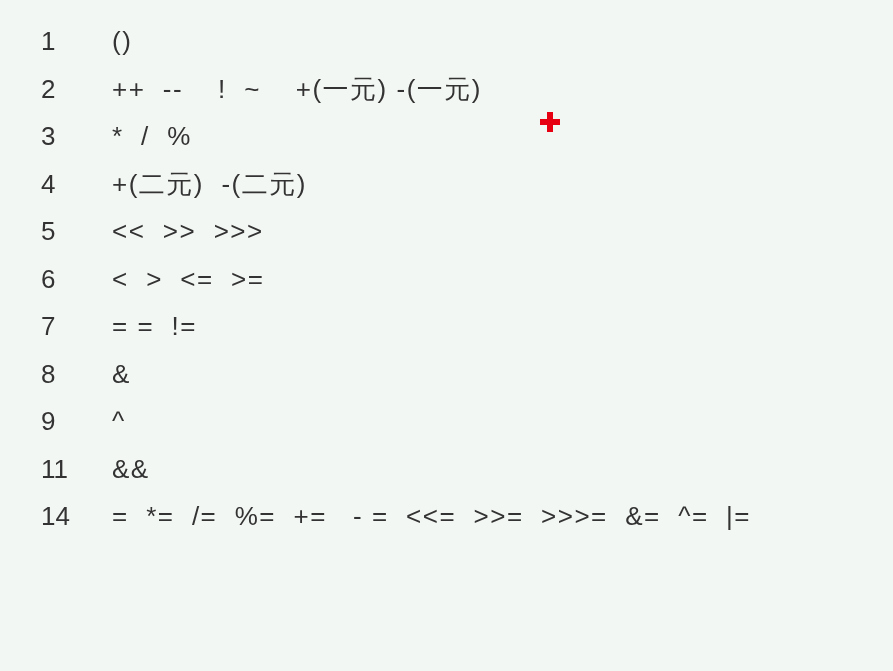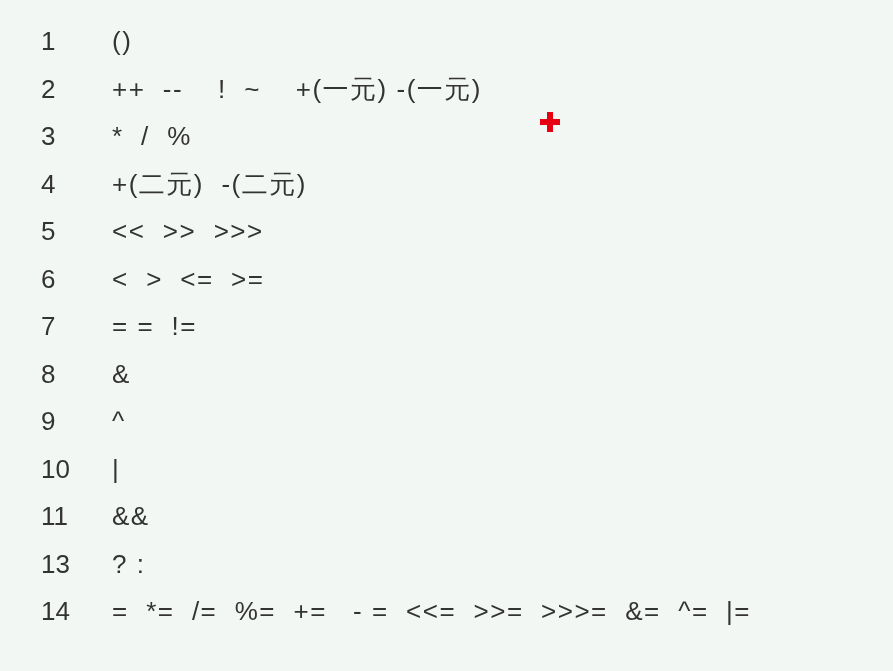--- a/index.html
+++ b/index.html
@@ -85,30 +85,22 @@
         </tr>
         <tr>
           <td class="num">8</td>
           <td class="content">&amp;</td>
         </tr>
         <tr>
           <td class="num">9</td>
           <td class="content">^</td>
         </tr>
         <tr>
-          <td class="num">10</td>
-          <td class="content">|</td>
-        </tr>
-        <tr>
           <td class="num">11</td>
           <td class="content">&amp;&amp;</td>
-        </tr>
-        <tr>
-          <td class="num">13</td>
-          <td class="content">? :</td>
         </tr>
         <tr>
           <td class="num">14</td>
           <td class="content">=  *=  /=  %=  +=   - =  &lt;&lt;=  &gt;&gt;=  &gt;&gt;&gt;=  &amp;=  ^=  |=</td>
         </tr>
       </tbody>
   </table>
 </div>
 
 <div class="plus-icon">

